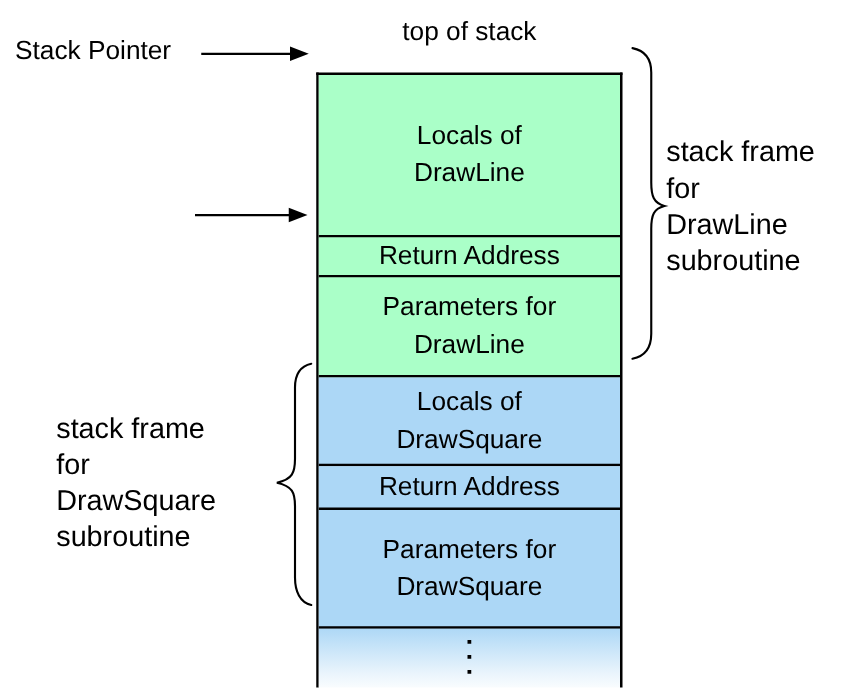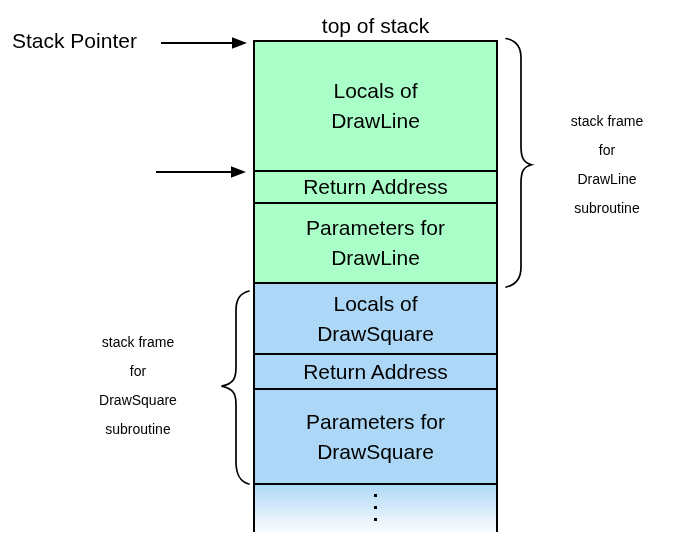--- a/index.html
+++ b/index.html
@@ -19,31 +19,30 @@
     color:#000;
   }
   .top-label{
     left:253px;top:15px;width:245px;
     text-align:center;
   }
   .sp-label{left:12px;top:30px;}
   .fp-label{left:7px;top:159px;}
   .brace-label{
     position:absolute;
-    font-size:14px;
+    font-size:23px;
     line-height:29px;
-    text-align:center;
     white-space:pre-line;
   }
   .drawline-label{left:533px;top:107px;width:148px;}
   .drawsquare-label{left:45px;top:328px;width:186px;}
 
   .stack-column{
     position:absolute;
-    left:253px;top:40px;
+    left:253px;top:58px;
     width:245px;height:492px;
     box-sizing:border-box;
     border-top:2px solid #000;
     border-left:2px solid #000;
     border-right:2px solid #000;
   }
   .cell{
     box-sizing:border-box;
     border-bottom:2px solid #000;
     display:flex;

